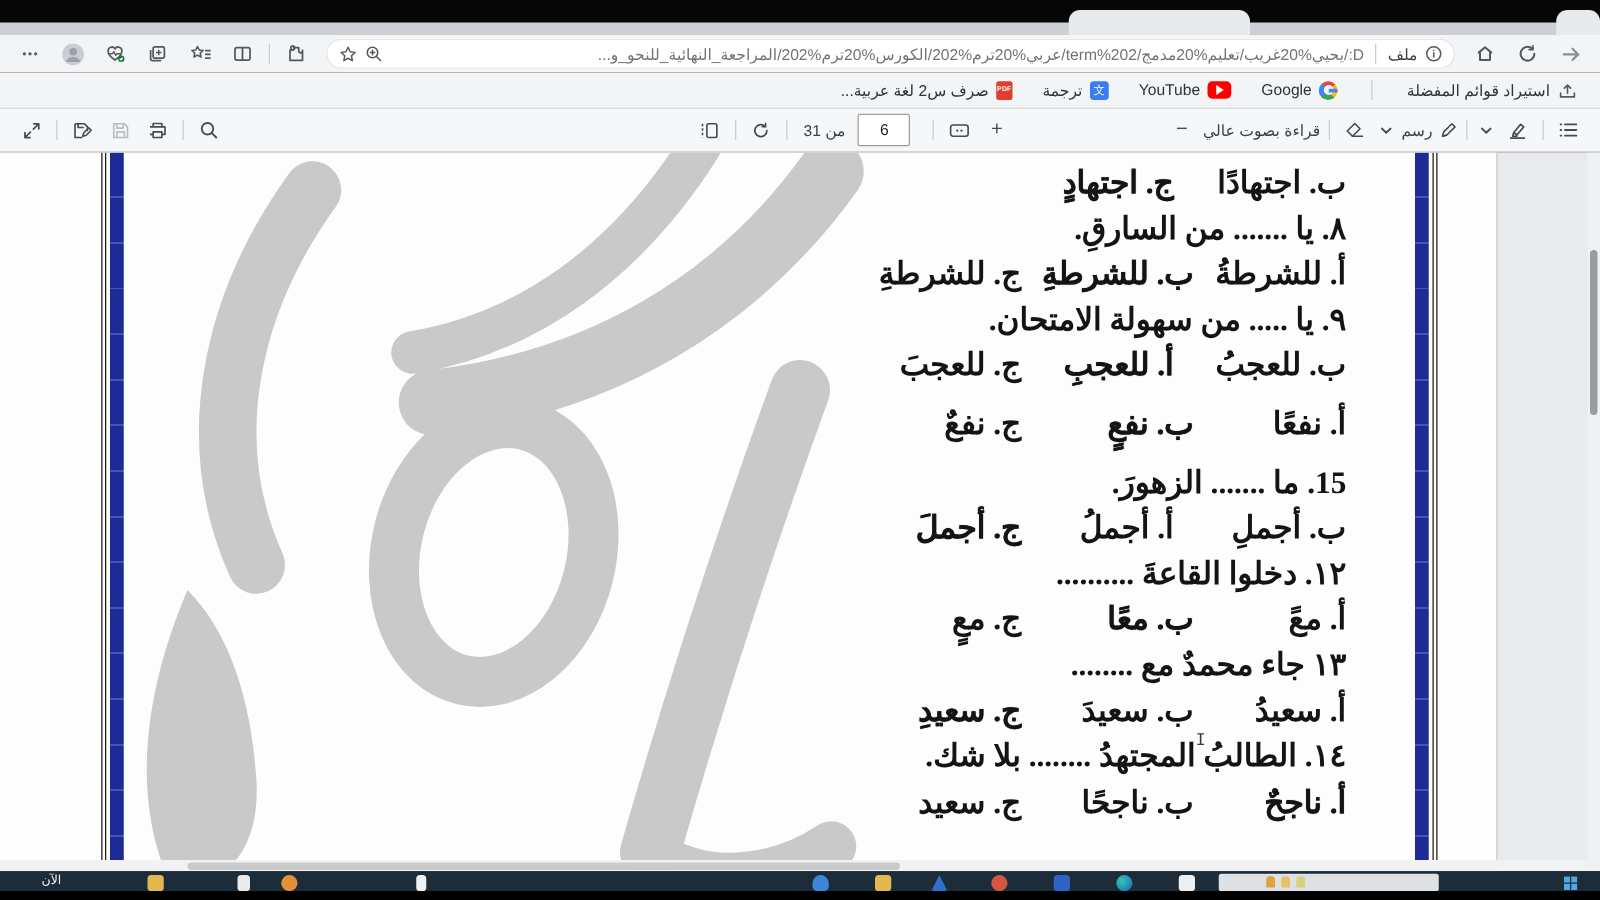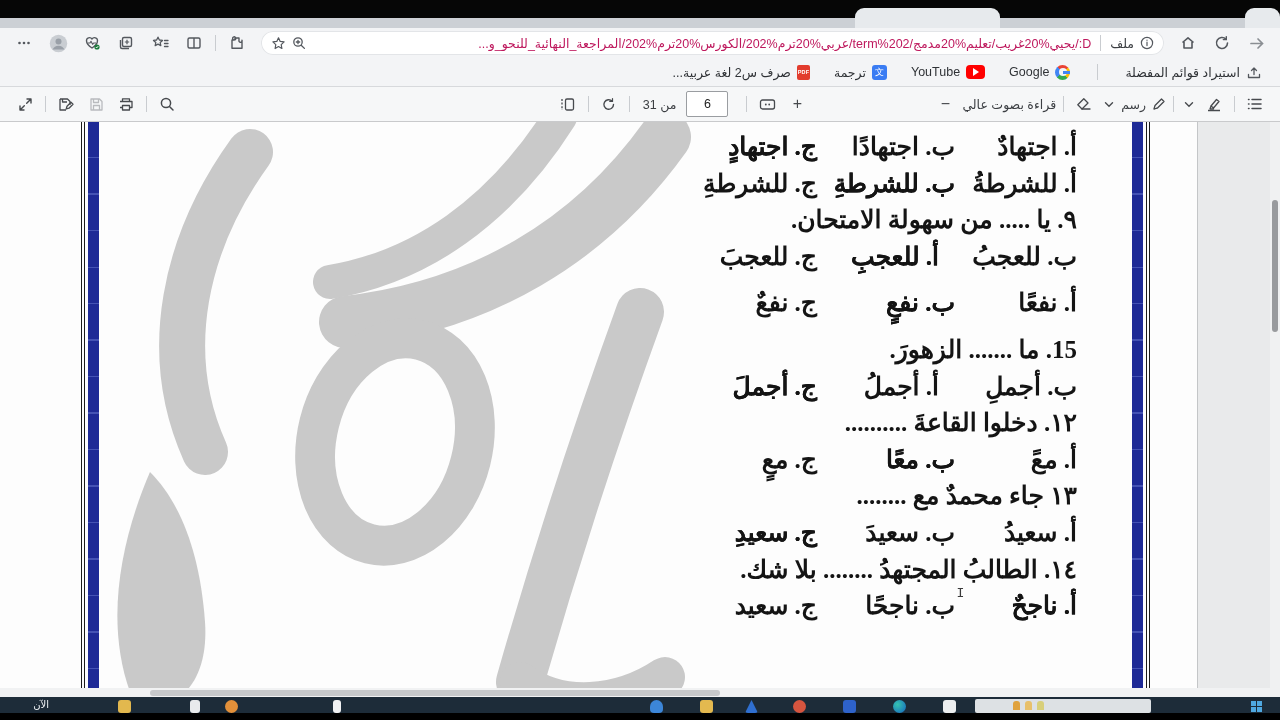--- a/index.html
+++ b/index.html
@@ -14,21 +14,21 @@
   
   #chrome{top:28px;left:0;width:1280px;height:30px;background:#f3f4f6;direction:rtl;
           display:flex;align-items:center;padding:0 8px;box-sizing:border-box;gap:2px}
   .cbtn{width:32px;height:26px;display:flex;align-items:center;justify-content:center;
         color:#54585e;border-radius:5px;flex:0 0 auto}
   .vsep{width:1px;height:16px;background:#c9ccd0;flex:0 0 auto;margin:0 3px}
   #addressbar{flex:1 1 auto;height:24px;background:#fff;border-radius:13px;margin:0 6px;
               display:flex;align-items:center;direction:rtl;padding:0 10px;box-sizing:border-box;
               box-shadow:0 0 0 1px #e3e5e8 inset;gap:6px;min-width:0}
   #addressbar .url{flex:1 1 auto;min-width:0;overflow:hidden;white-space:nowrap;text-overflow:ellipsis;
-                   font-size:12.5px;color:#be185d;direction:rtl;}
+                   font-size:12.5px;color:#737373;direction:rtl;}
   .addr-label{font-size:12.5px;color:#3c3f43}
   
   #favbar{top:58px;left:0;width:1280px;height:29px;background:#f3f4f6;border-bottom:1px solid #d7d9dc;
           direction:rtl;display:flex;align-items:center;padding:0 18px;box-sizing:border-box;gap:24px}
   .fav{display:flex;align-items:center;gap:6px;font-size:12.5px;color:#2f3236;flex:0 0 auto}
   
   .ico-youtube{width:19px;height:14px;background:#f00;border-radius:4px;display:flex;align-items:center;justify-content:center}
   .ico-youtube i{display:block;width:0;height:0;border-style:solid;border-width:4px 0 4px 6.5px;border-color:transparent transparent transparent #fff}
   .ico-g{width:15px;height:15px;border-radius:50%;
          background:conic-gradient(from -40deg,#ea4335 0 90deg,#fbbc05 90deg 180deg,#34a853 180deg 270deg,#4285f4 270deg 360deg);position:relative}
@@ -330,24 +330,24 @@
       <path d="M150 350 C 120 420, 105 500, 130 570 C 165 600, 210 570, 205 500 C 200 430, 180 380, 150 350 Z" fill="#c9c9c9"></path>
     </svg>
 
     <div class="frame-thin" style="left:81px"></div>
     <div class="frame-navy" style="left:88px"></div>
     <div class="frame-navy" style="left:1132px"></div>
     <div class="frame-thin" style="left:1146px"></div>
 
     <div id="doc">
         <div class="doc-row options">
-          <span class="opt c0">أ. اجتهادٌ</span>
           <span class="opt c1">ب. اجتهادًا</span>
           <span class="opt c2 ans">ج. اجتهادٍ</span>
         </div>
+        <div class="doc-row question">٨. يا ....... من السارقِ.</div>
         <div class="doc-row options">
           <span class="opt c0">أ. للشرطةُ</span>
           <span class="opt c1 ans">ب. للشرطةِ</span>
           <span class="opt c2">ج. للشرطةِ</span>
         </div>
         <div class="doc-row question">٩. يا ..... من سهولة الامتحان.</div>
         <div class="doc-row options">
           <span class="opt c1">ب. للعجبُ</span>
           <span class="opt c0 ans">أ. للعجبِ</span>
           <span class="opt c2">ج. للعجبَ</span>

